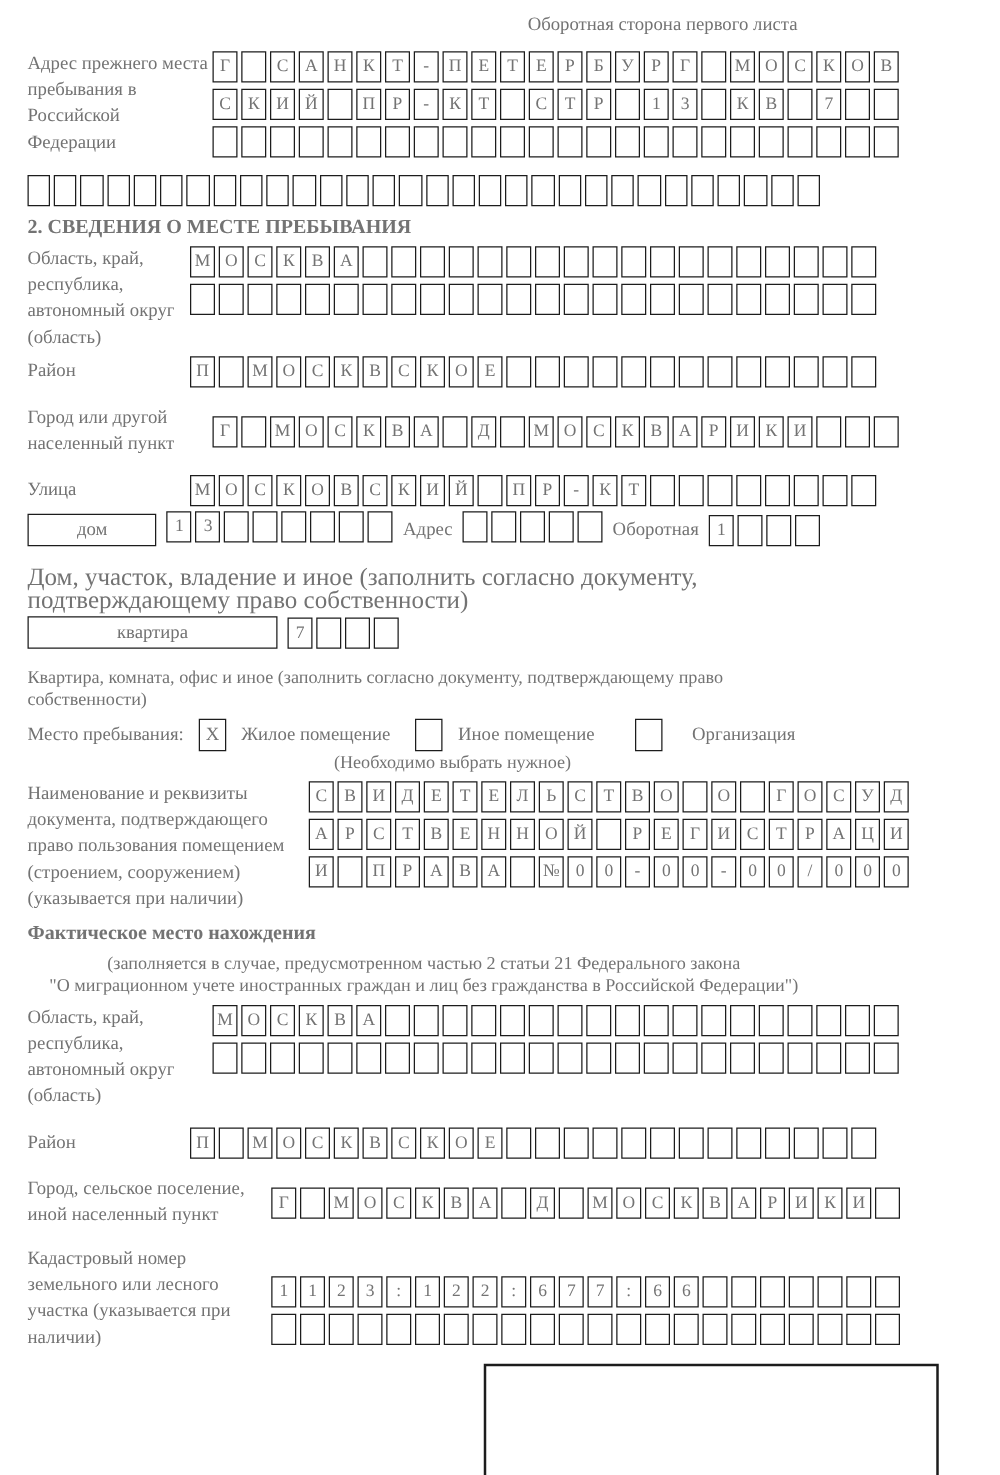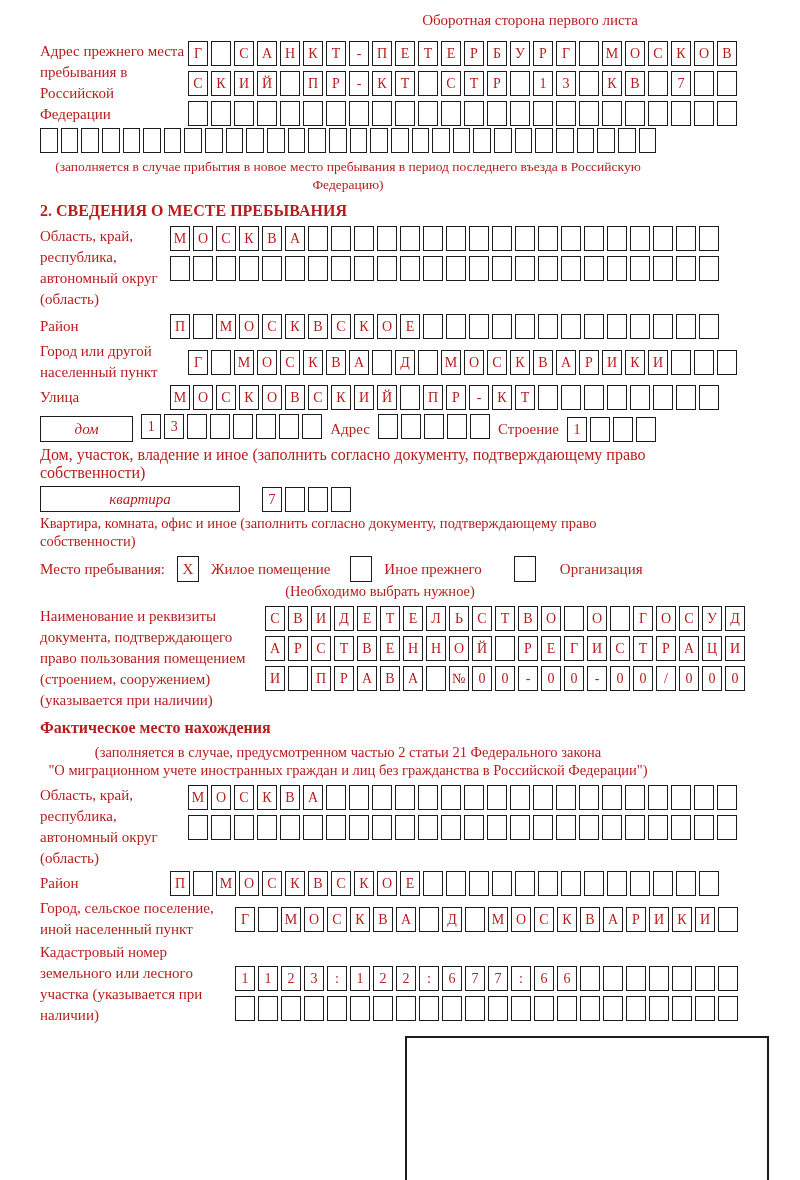--- a/index.html
+++ b/index.html
@@ -1,19 +1,19 @@
 <!DOCTYPE html>
 <html><head>
 <meta charset="utf-8">
 <style>
   html,body { margin:0; padding:0; background:#ffffff; }
   .page {
     width:696px; height:1180px; box-sizing:border-box;
-    padding:12px 40px 0 40px; position:relative;
-    font-family:"Liberation Serif", serif; color:#b91c1c; background:#fff;
+    padding:12px 40px 0 22px; position:relative;
+    font-family:"Liberation Serif", serif; color:#737373; background:#fff;
   }
   .corner { text-align:right; font-size:15px; padding-right:18px; }
   .flexrow { display:flex; align-items:flex-start; }
   .flexrow.vcenter { align-items:center; }
   .lbl { font-size:15px; line-height:21px; flex-shrink:0; }
   .w148 { width:148px; }
   .w130 { width:130px; }
   .w195 { width:195px; }
   .w225 { width:225px; }
   .grid { display:flex; gap:3px; margin-bottom:5px; }
@@ -22,29 +22,29 @@
     display:inline-block; width:18px; height:23px; box-sizing:content-box;
     border:1.5px solid #1c1c1c; text-align:center;
     font-size:14px; line-height:23px; font-family:"Liberation Serif", serif;
   }
   .gridcol { display:flex; flex-direction:column; }
   .note { font-size:13.5px; line-height:18px; }
   .center { text-align:center; }
   .h-bold { font-weight:bold; font-size:16px; text-align:left; }
   .typebox {
     border:1.5px solid #1c1c1c; height:24px; line-height:24px;
-    text-align:center; font-size:15px; box-sizing:content-box;font-style:italic;
+    text-align:center; font-size:15px; box-sizing:content-box;
   }
   .checkbox {
     display:inline-block; width:20px; height:24px; border:1.5px solid #1c1c1c;
     text-align:center; font-size:15px; line-height:24px;
   }
   .stamp-box { width:360px; height:175px; border:2px solid #1c1c1c; margin-left:365px; }
   .stamp-caption { width:410px; margin-left:352px; text-align:center; font-size:15px; line-height:21px; margin-top:5px; }
-  .mt2{margin-top:2px;} .mt4{margin-top:4px;} .mt6{margin-top:6px;} .mt8{margin-top:8px;}
+  .mt2{margin-top:14px;} .mt4{margin-top:4px;} .mt6{margin-top:6px;} .mt8{margin-top:8px;}
   .mt10{margin-top:10px;} .mt12{margin-top:12px;}
 </style>
 </head>
 <body>
 
 <div class="page">
 
   <div class="corner">Оборотная сторона первого листа</div>
 
   <div class="flexrow mt12">
@@ -155,21 +155,20 @@
       <span class="cbox"></span>
       <span class="cbox"></span>
       <span class="cbox"></span>
       <span class="cbox"></span>
       <span class="cbox"></span>
       <span class="cbox"></span>
       <span class="cbox"></span>
       <span class="cbox"></span>
       <span class="cbox"></span>
     </div>
-  <div class="note center">(заполняется в случае прибытия в новое место пребывания в период последнего въезда в Российскую Федерацию)</div>
 
   <div class="h-bold mt8">2. СВЕДЕНИЯ О МЕСТЕ ПРЕБЫВАНИЯ</div>
 
   <div class="flexrow mt6">
     <div class="lbl w130">Область, край, республика, автономный округ (область)</div>
     <div class="gridcol">
       <div class="grid">
           <span class="cbox">М</span>
           <span class="cbox">О</span>
           <span class="cbox">С</span>
@@ -327,47 +326,47 @@
         <span class="cbox"></span>
       </div>
     <div class="lbl">Адрес</div>
     <div class="grid">
         <span class="cbox"></span>
         <span class="cbox"></span>
         <span class="cbox"></span>
         <span class="cbox"></span>
         <span class="cbox"></span>
       </div>
-    <div class="lbl">Строение</div>
+    <div class="lbl">Оборотная</div>
     <div class="grid">
         <span class="cbox">1</span>
         <span class="cbox"></span>
         <span class="cbox"></span>
         <span class="cbox"></span>
       </div>
   </div>
-  <div class="note mt2" style="font-size:16px;">Дом, участок, владение и иное (заполнить согласно документу, подтверждающему право собственности)</div>
-
-  <div class="flexrow vcenter mt4" style="gap:22px;">
+  <div class="note mt2" style="font-size:20px;">Дом, участок, владение и иное (заполнить согласно документу, подтверждающему право собственности)</div>
+
+  <div class="flexrow vcenter mt4" style="gap:8px;">
     <div class="typebox" style="width:198px;">квартира</div>
     <div class="grid">
         <span class="cbox">7</span>
         <span class="cbox"></span>
         <span class="cbox"></span>
         <span class="cbox"></span>
       </div>
   </div>
   <div class="note mt2" style="font-size:14.5px;">Квартира, комната, офис и иное (заполнить согласно документу, подтверждающему право собственности)</div>
 
   <div class="flexrow vcenter mt6" style="gap:12px;">
     <div class="lbl">Место пребывания:</div>
     <span class="checkbox">X</span>
     <div class="lbl">Жилое помещение</div>
     <span class="checkbox" style="margin-left:8px;"></span>
-    <div class="lbl">Иное прежнего</div>
+    <div class="lbl">Иное помещение</div>
     <span class="checkbox" style="margin-left:20px;"></span>
     <div class="lbl" style="margin-left:12px;">Организация</div>
   </div>
   <div class="note center" style="width:400px; margin-left:140px; font-size:14.5px;">(Необходимо выбрать нужное)</div>
 
   <div class="flexrow mt6">
     <div class="lbl w225">Наименование и реквизиты документа, подтверждающего право пользования помещением (строением, сооружением) (указывается при наличии)</div>
     <div class="gridcol">
       <div class="grid">
           <span class="cbox">С</span>

